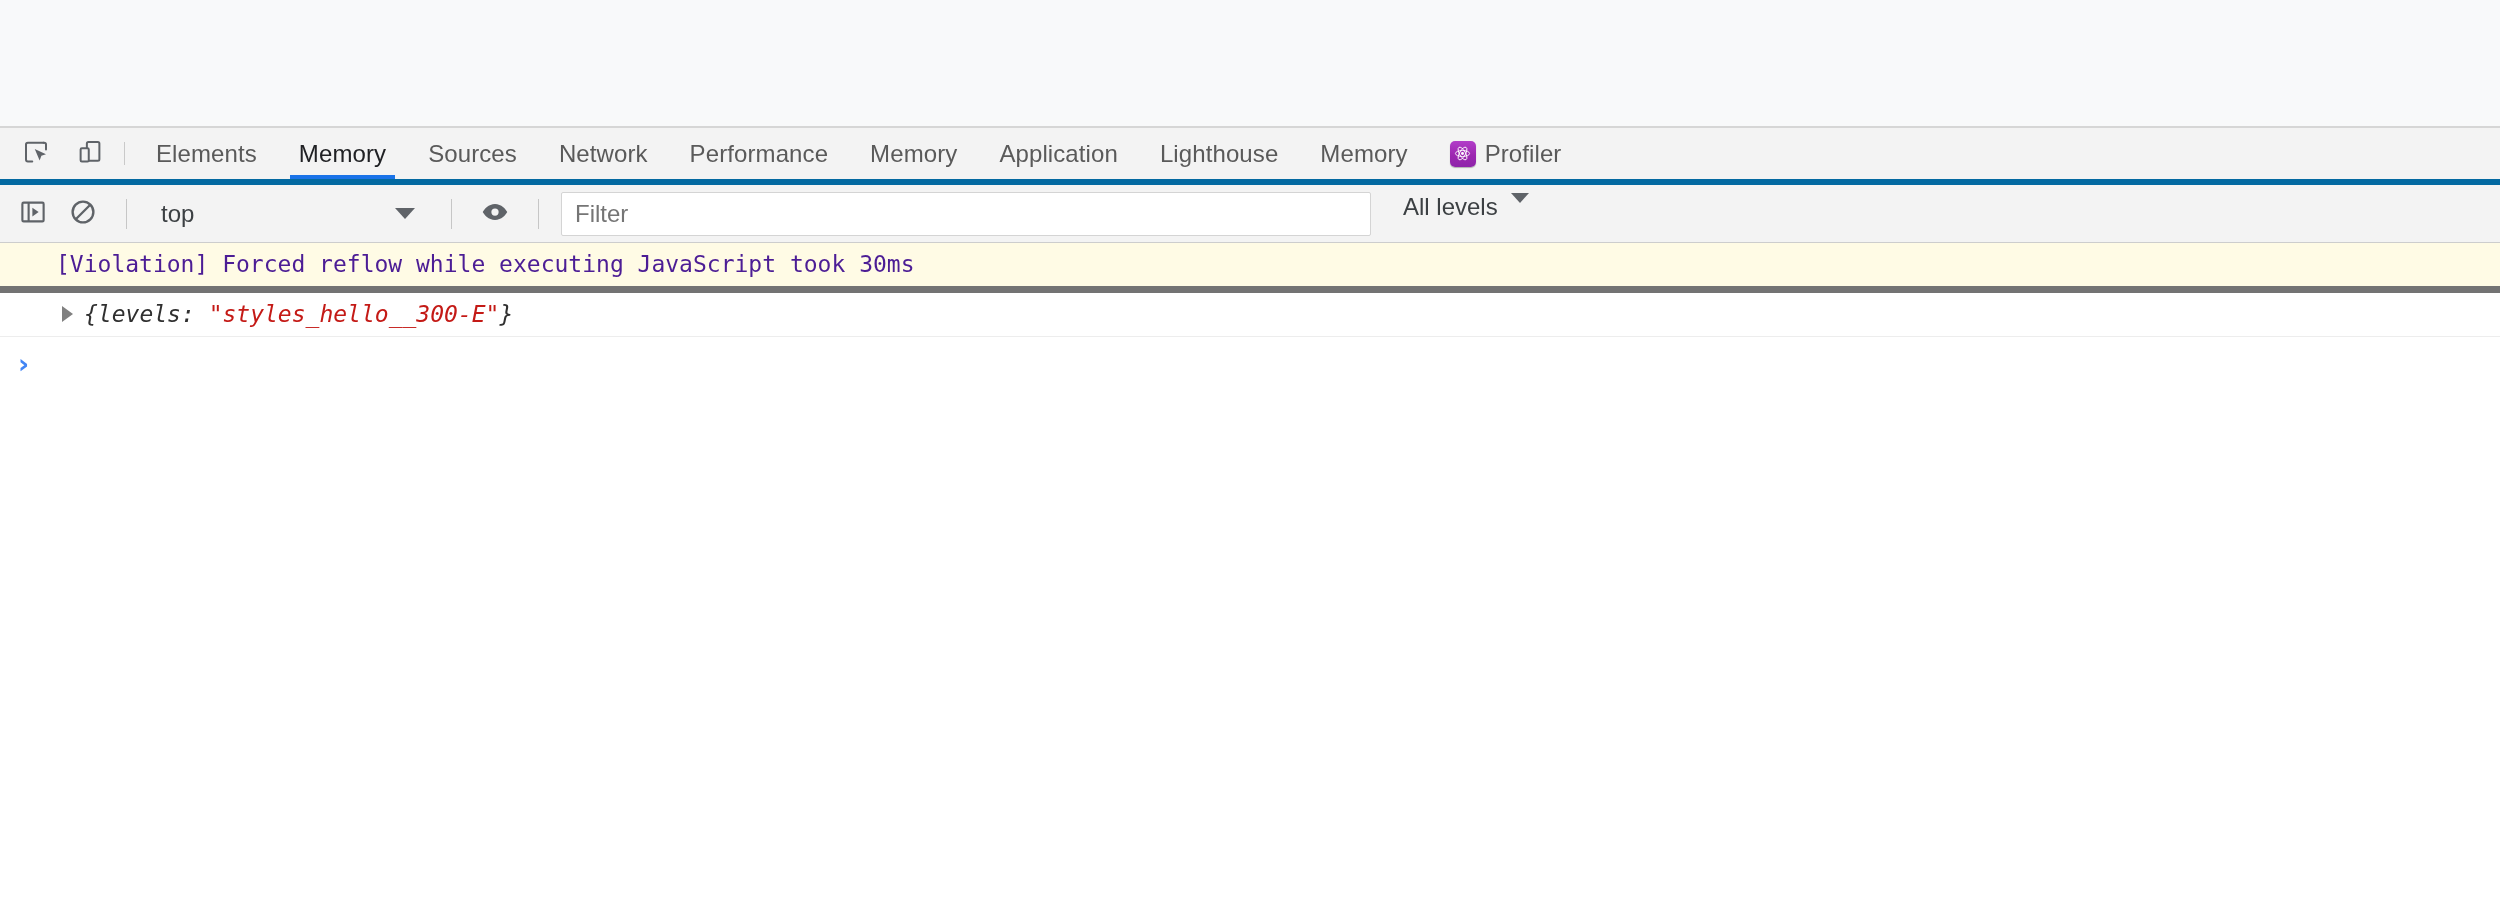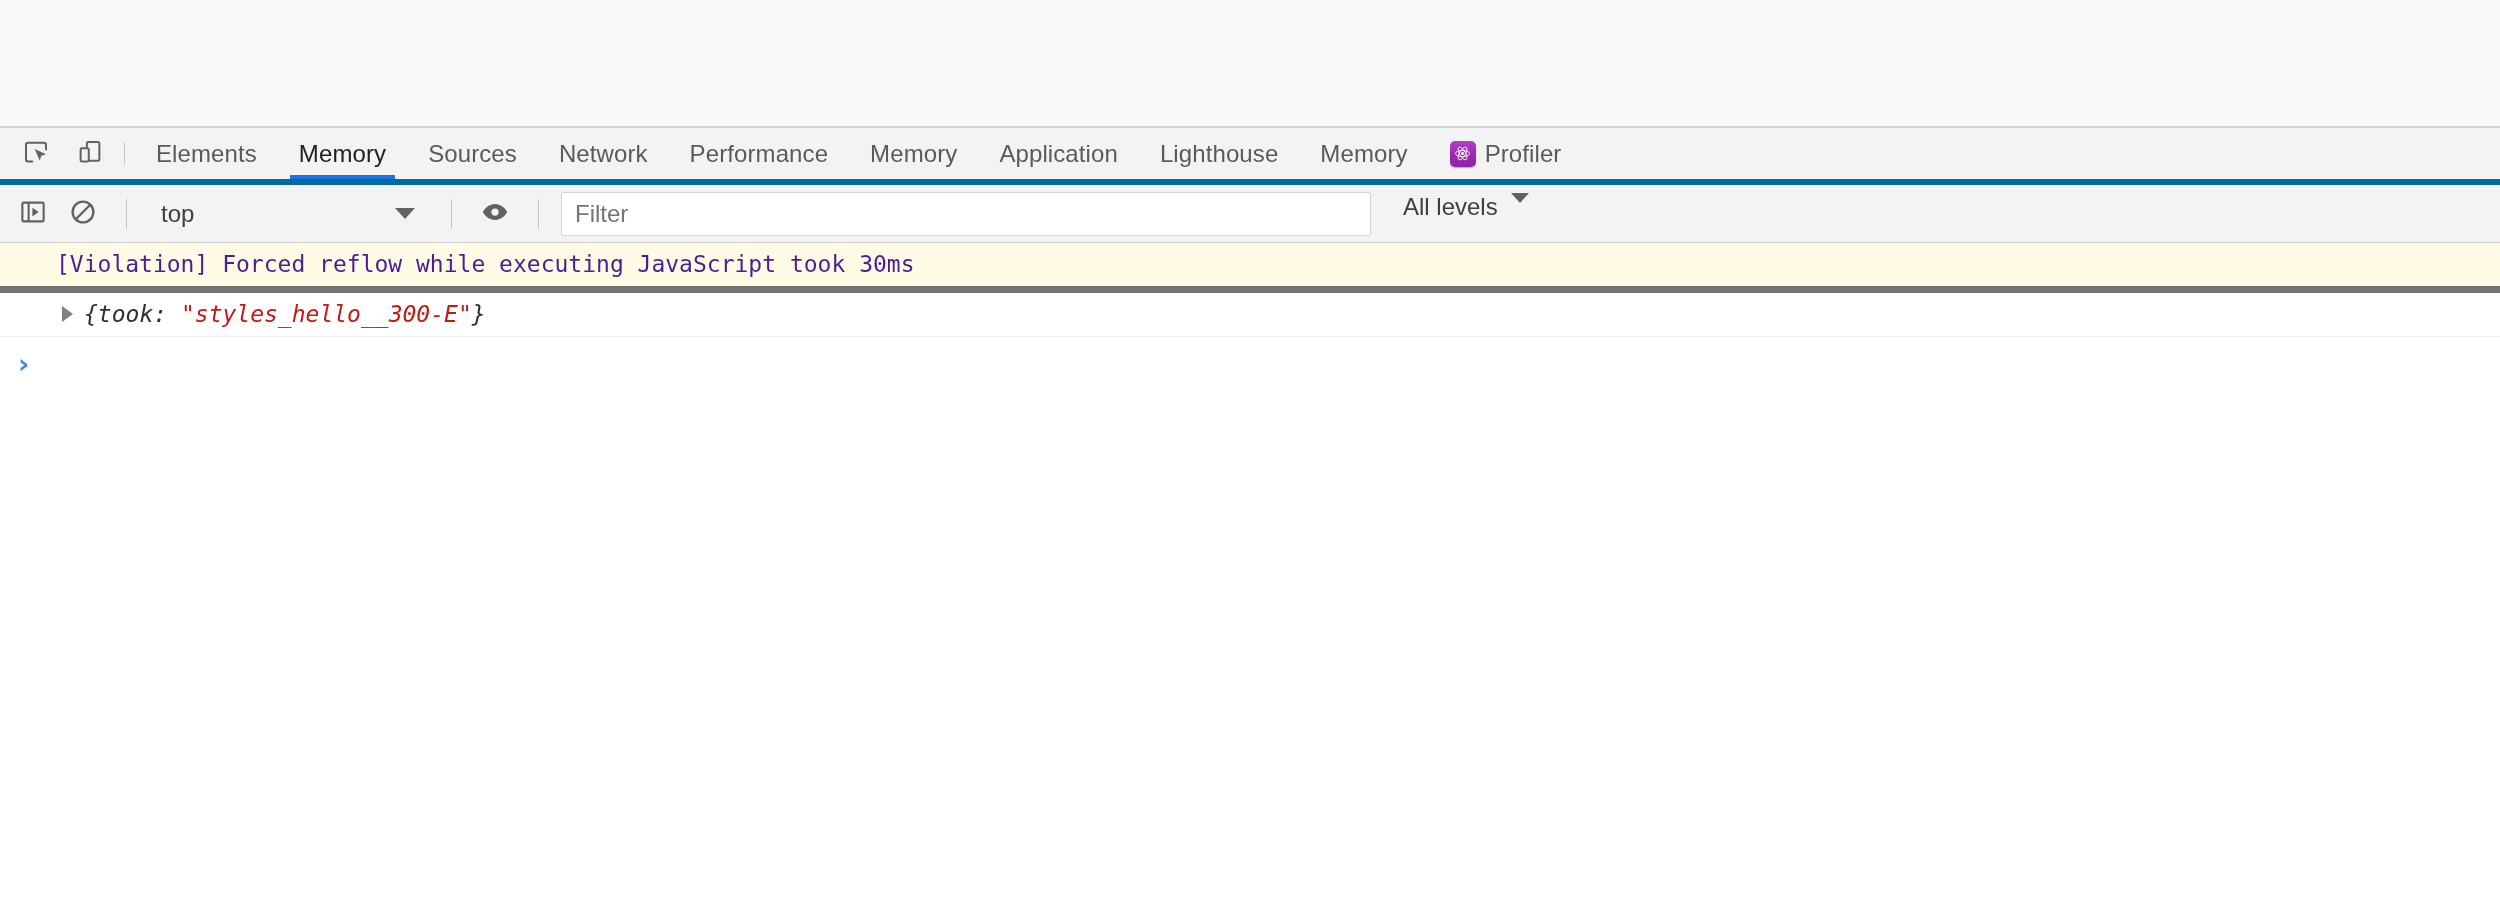--- a/index.html
+++ b/index.html
@@ -397,21 +397,21 @@
     </div>
 
     <div class="console-body">
 
       <div class="msg msg-warning">
         <span>[Violation] Forced reflow while executing JavaScript took 30ms</span>
       </div>
 
       <div class="msg msg-log">
         <span class="disclosure"></span>
-        <span class="obj-text"><span>{took: </span><span class="obj-string">"styles_hello__300-E"</span><span>}</span></span>
+        <span class="obj-text"><span>{levels: </span><span class="obj-string">"styles_hello__300-E"</span><span>}</span></span>
       </div>
 
       <div class="prompt-row">
         <span class="prompt-chevron">›</span>
         <span class="prompt-caret"></span>
       </div>
 
     </div>
   </div>
 </div>

